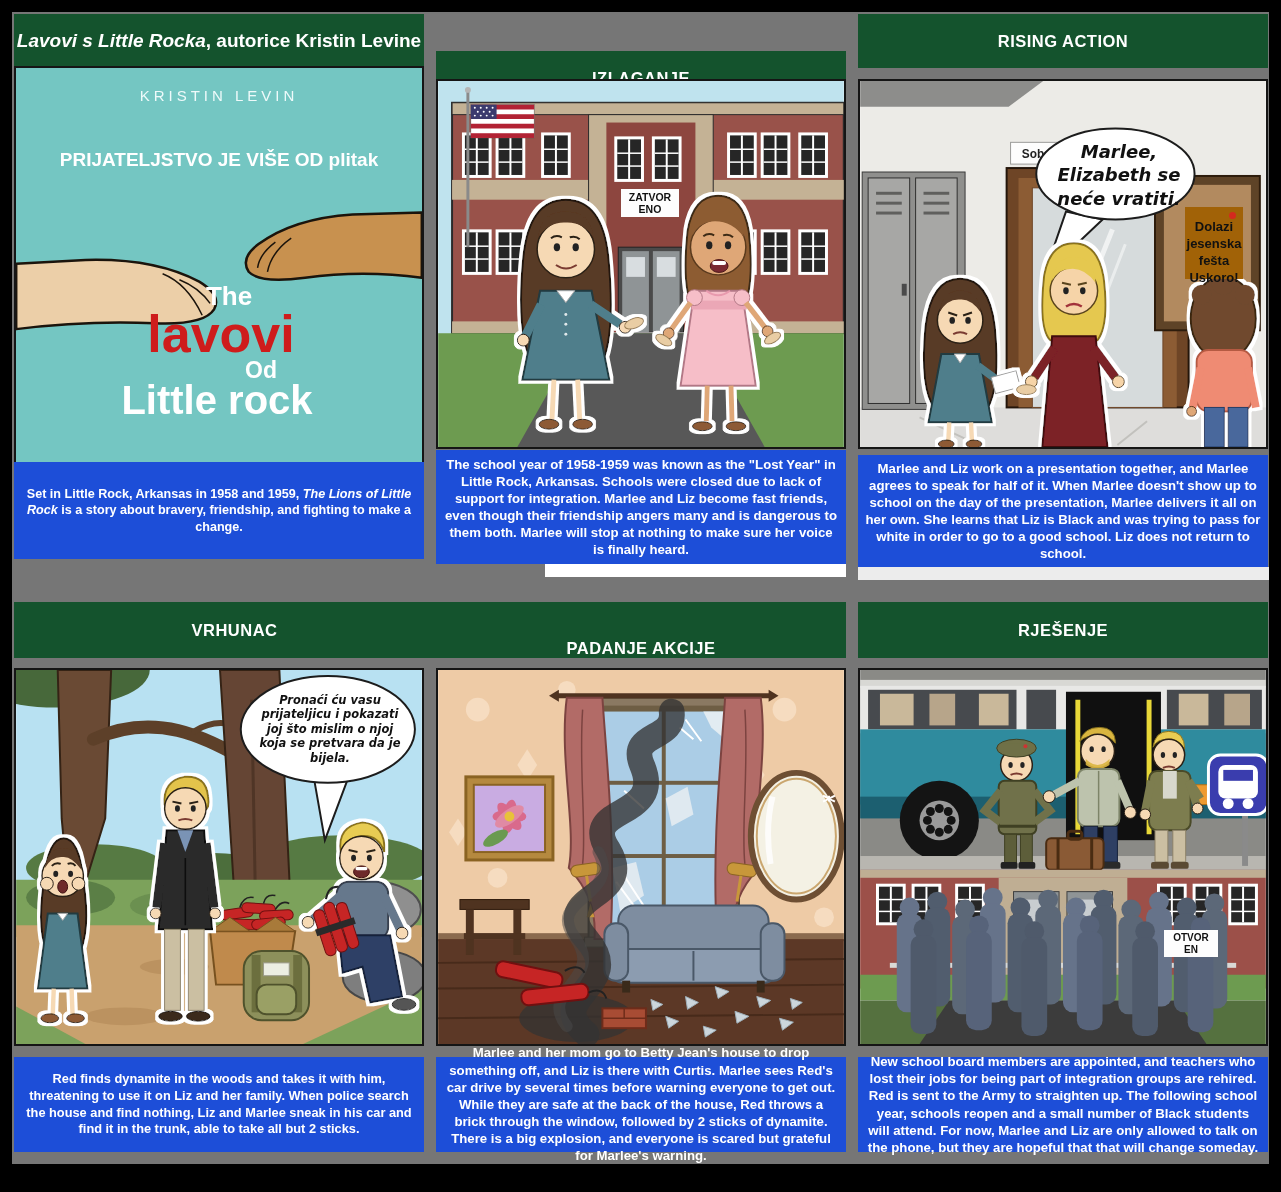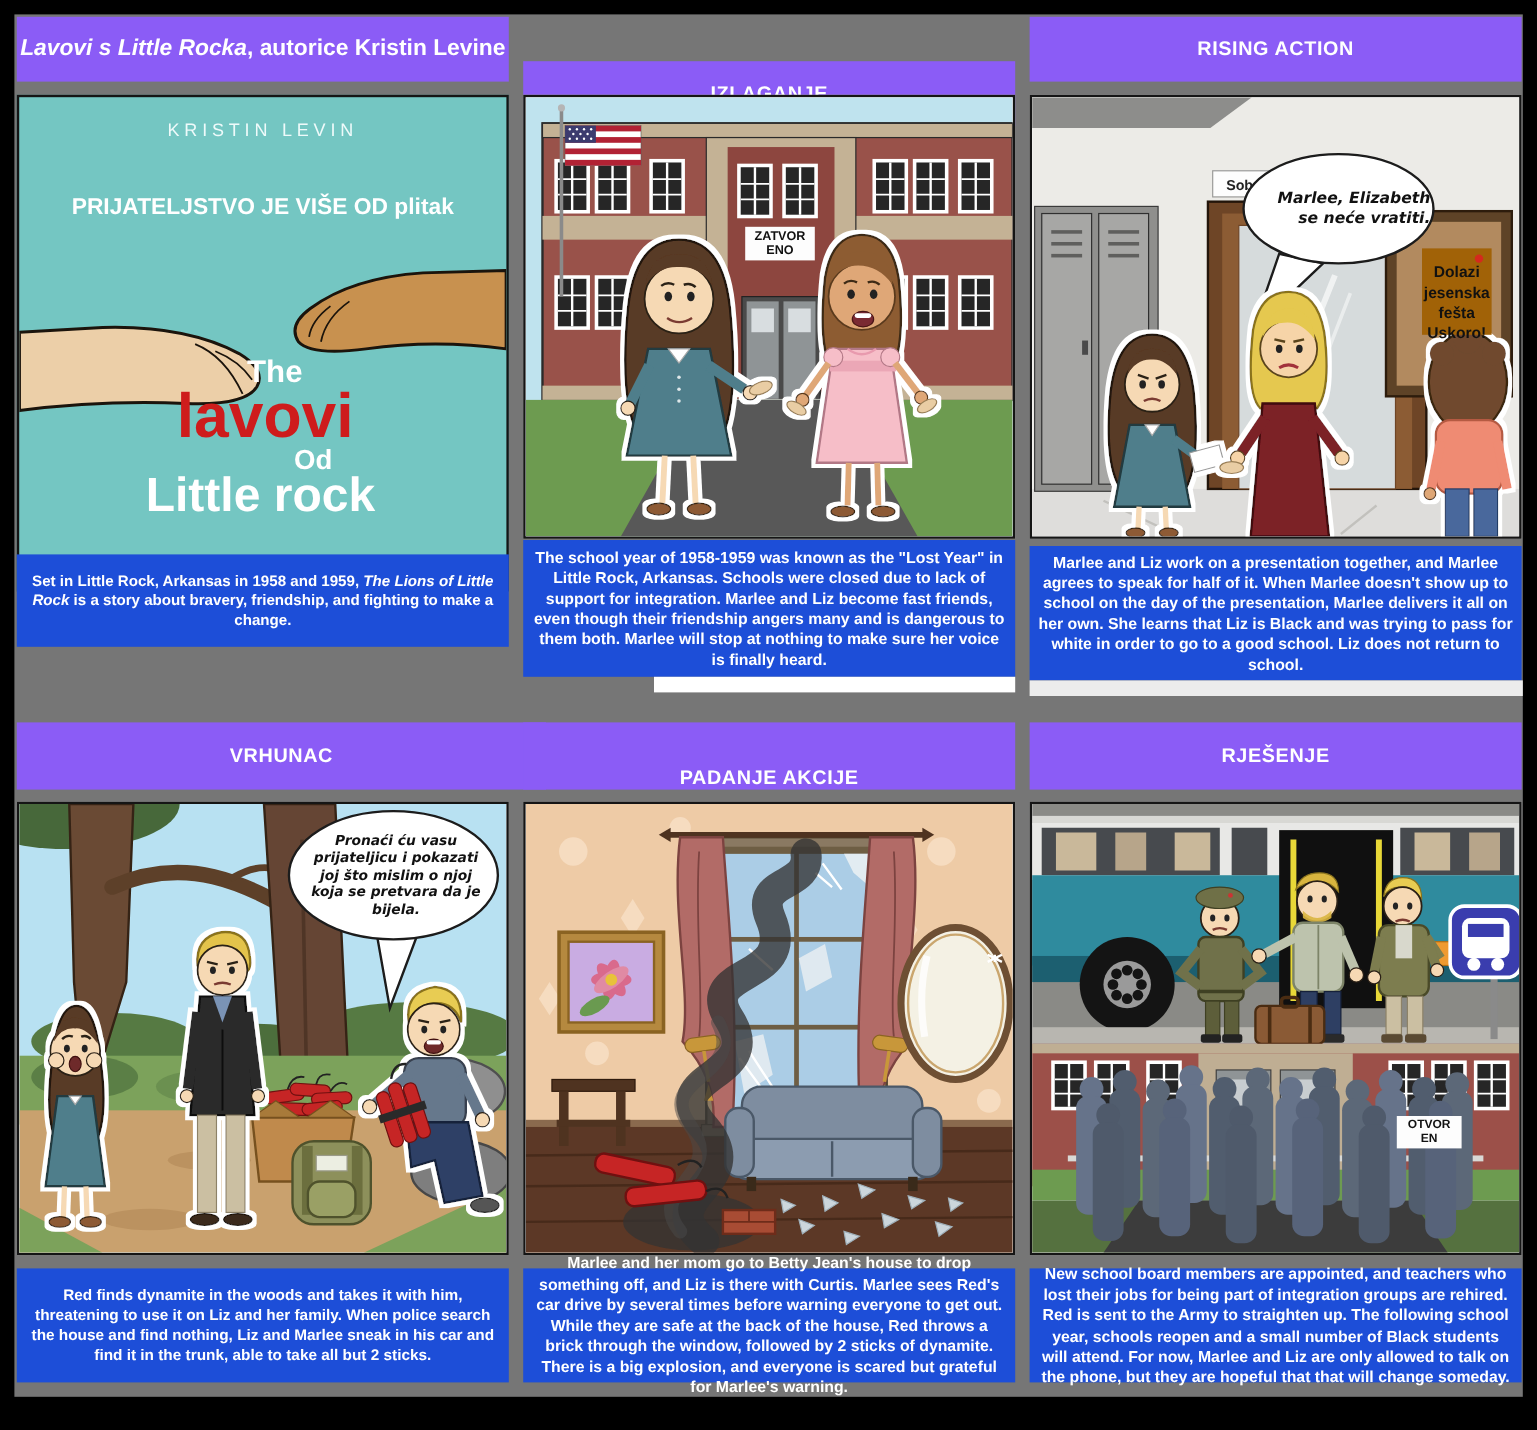--- a/index.html
+++ b/index.html
@@ -1,18 +1,18 @@
 <!DOCTYPE html>
 <html><head>
 <meta charset="utf-8">
 <style>
   html,body{margin:0;padding:0;}
   body{width:1281px;height:1192px;position:relative;background:#000;font-family:"Liberation Sans",sans-serif;overflow:hidden;}
   .canvas{position:absolute;left:12px;top:12px;width:1257px;height:1152px;background:#767676;}
-  .cell{position:absolute;background:#8b5cf6;box-sizing:border-box;}
+  .cell{position:absolute;background:#14532d;box-sizing:border-box;}
   .hdr{display:flex;align-items:center;justify-content:center;color:#fff;font-weight:bold;font-size:16.5px;letter-spacing:.5px;text-align:center;}
   .hdr-title{font-size:19px;letter-spacing:0;}
   .img{position:absolute;background:#fff;border:2px solid #151515;box-sizing:border-box;overflow:hidden;}
   .img svg{position:absolute;left:0;top:0;}
   .desc{position:absolute;background:#1d4ed8;color:#fff;display:flex;align-items:center;justify-content:center;text-align:center;font-weight:bold;font-size:13.2px;line-height:1.3;padding:4px 7px;box-sizing:border-box;}
   .ov{position:absolute;z-index:5;}
   .sign{background:#fdfdfd;color:#111;font-weight:bold;text-align:center;white-space:pre-line;line-height:1.15;}
   .bubble-txt{font-family:"DejaVu Sans",sans-serif;font-style:italic;font-weight:bold;display:flex;align-items:center;justify-content:center;text-align:center;color:#111;}
   .note{background:#a16207;color:#111;font-weight:bold;text-align:center;font-size:13px;line-height:1.3;padding-top:12px;box-sizing:border-box;}
   .note .pin{position:absolute;top:5px;right:7px;width:7px;height:7px;border-radius:50%;background:#d42a1e;}
@@ -36,21 +36,21 @@
   <span style="font-style:italic;">Lavovi s Little Rocka</span>
     <span> , autorice Kristin Levine</span>
 </div>
 <div class="cell hdr" style="left:436px;top:14px;width:410px;height:54px;margin-top:37px;">
     <span>IZLAGANJE</span>
   </div>
 <div class="cell hdr" style="left:858px;top:14px;width:410px;height:54px;">
     <span>RISING ACTION</span>
   </div>
 
-<div class="img cover" style="left:14px;top:79px;width:410px;height:414px;">
+<div class="img cover" style="left:14px;top:66px;width:410px;height:414px;">
   <svg width="406" height="366" viewBox="0 0 410 370">
     <path d="M410,146 L340,148 Q280,152 245,178 Q226,192 235,206 Q246,218 292,212 Q350,204 410,212 Z" fill="#c8914f" stroke="#1b140c" stroke-width="2.5"></path>
     <path d="M262,176 Q246,188 244,202" fill="none" stroke="#1b140c" stroke-width="1.5"></path>
     <path d="M278,172 Q258,186 254,206" fill="none" stroke="#1b140c" stroke-width="1.5"></path>
     <path d="M0,198 L70,194 Q140,192 185,216 Q208,230 200,244 Q190,260 140,258 Q70,255 0,264 Z" fill="#eccfa8" stroke="#1b140c" stroke-width="2.5"></path>
     <path d="M165,214 Q185,222 196,238" fill="none" stroke="#1b140c" stroke-width="1.5"></path>
     <path d="M148,208 Q173,218 188,250" fill="none" stroke="#1b140c" stroke-width="1.5"></path>
   </svg>
   <div class="cov-line cov-author">KRISTIN LEVIN</div>
   <div class="cov-line cov-tag">PRIJATELJSTVO JE VIŠE OD plitak</div>
@@ -280,28 +280,28 @@
         <circle cx="389" cy="216" r="10" fill="#6f4a2e"></circle>
         <circle cx="367" cy="204" r="12" fill="#6f4a2e"></circle>
       <rect x="340" y="272" width="56" height="62" rx="12" fill="#ef8b73" stroke="#b55a42" stroke-width="2"></rect>
       <line x1="344" y1="290" x2="336" y2="330" stroke="#ef8b73" stroke-width="8"></line>
       <line x1="392" y1="290" x2="400" y2="330" stroke="#ef8b73" stroke-width="8"></line>
       <circle cx="335" cy="334" r="5" fill="#dfa777" stroke="#5a3a1e"></circle>
       <rect x="348" y="330" width="20" height="40" fill="#4a689c" stroke="#243c66"></rect>
       <rect x="372" y="330" width="20" height="40" fill="#4a689c" stroke="#243c66"></rect>
     </g>
   </svg>
-  <div class="ov bubble-txt" style="left:186px;top:56px;width:146px;height:76px;font-size:13px;line-height:1.3;text-align:right;">Marlee, Elizabeth se neće vratiti.</div>
+  <div class="ov bubble-txt" style="left:186px;top:56px;width:146px;height:76px;font-size:18px;line-height:1.3;">Marlee, Elizabeth se neće vratiti.</div>
   <div class="ov note" style="left:325px;top:126px;width:58px;height:72px;">
     <span class="pin"></span>
     <span>Dolazi jesenska fešta Uskoro!</span>
   </div>
 </div>
 
-<div class="desc" style="left:14px;top:462px;width:410px;height:77px;font-size:12.6px;">
+<div class="desc" style="left:14px;top:462px;width:410px;height:97px;font-size:12.6px;">
   <div><span>Set in Little Rock, Arkansas in 1958 and 1959, </span><span style="font-style:italic;">The Lions of Little Rock</span><span> is a story about bravery, friendship, and fighting to make a change.</span></div>
 </div>
 <div class="desc" style="left:436px;top:450px;width:410px;height:114px;">
     <span>The school year of 1958-1959 was known as the "Lost Year" in Little Rock, Arkansas. Schools were closed due to lack of support for integration. Marlee and Liz become fast friends, even though their friendship angers many and is dangerous to them both. Marlee will stop at nothing to make sure her voice is finally heard.</span>
   </div>
 <div class="desc" style="left:858px;top:455px;width:410px;height:112px;">
     <span>Marlee and Liz work on a presentation together, and Marlee agrees to speak for half of it. When Marlee doesn't show up to school on the day of the presentation, Marlee delivers it all on her own. She learns that Liz is Black and was trying to pass for white in order to go to a good school. Liz does not return to school.</span>
   </div>
 <div class="strip" style="left:545px;top:564px;width:301px;height:13px;background:#fff;"></div>
 <div class="strip" style="left:858px;top:567px;width:411px;height:13px;background:#ececec;"></div>

